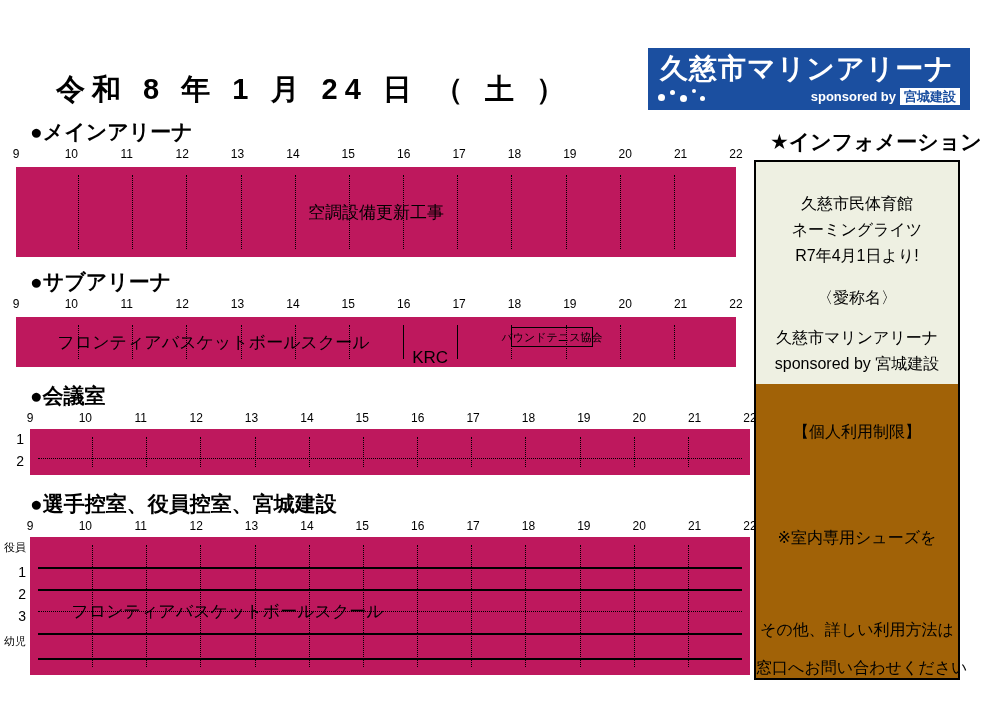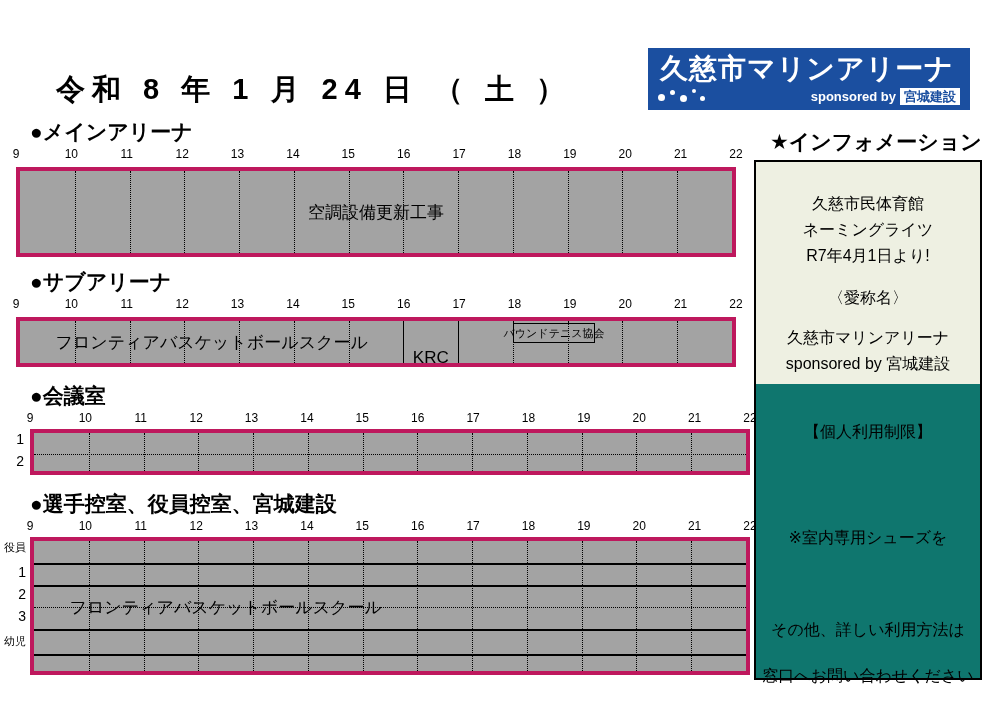--- a/index.html
+++ b/index.html
@@ -108,23 +108,23 @@
   .ruler span {
     position: absolute;
     top: 0;
     transform: translateX(-50%);
     white-space: nowrap;
   }
 
   
   .grid {
     position: absolute;
-    border: 4px solid #be185d;
+    border: 8px solid #be185d;
     box-sizing: border-box;
-    background: #a3a3a3;
+    background: #be185d;
   }
   .vline {
     position: absolute;
     top: 0;
     bottom: 0;
     width: 0;
     border-left: 1px solid #000000;
   }
   .vline.dotted {
     border-left: 1px dotted #000000;
@@ -167,25 +167,25 @@
     left: 770px;
     top: 128px;
     font-size: 21px;
     font-weight: bold;
     white-space: nowrap;
   }
   .info-box {
     position: absolute;
     left: 754px;
     top: 160px;
-    width: 228px;
+    width: 206px;
     height: 520px;
     border: 2px solid #000000;
     box-sizing: border-box;
-    background: #0f766e;
+    background: #a16207;
   }
   .info-shade {
     position: absolute;
     left: 0;
     top: 0;
     width: 100%;
     height: 222px;
     background: #eef0e2;
   }
   .info-line {
@@ -280,21 +280,21 @@
       <div class="vline" style="left: 53.8462%;"></div>
       <div class="vline dotted" style="left: 61.5385%;"></div>
       <div class="vline dotted" style="left: 69.2308%;"></div>
       <div class="vline dotted" style="left: 76.9231%;"></div>
       <div class="vline dotted" style="left: 84.6154%;"></div>
       <div class="vline dotted" style="left: 92.3077%;"></div>
       <div class="vline" style="left: 53.8462%;"></div>
       <div class="vline" style="left: 61.5385%;"></div>
     </div>
 
-  <div class="sec-title" style="left:30px; top:382px;">●会議室</div>
+  <div class="sec-title" style="left:30px; top:382px;font-family:Liberation Mono, monospace;">●会議室</div>
   <div class="ruler" id="ruler-2" style="left:30px; top:411px; width:720px;">
       <span style="left: 0%;">9</span>
       <span style="left: 7.69231%;">10</span>
       <span style="left: 15.3846%;">11</span>
       <span style="left: 23.0769%;">12</span>
       <span style="left: 30.7692%;">13</span>
       <span style="left: 38.4615%;">14</span>
       <span style="left: 46.1538%;">15</span>
       <span style="left: 53.8462%;">16</span>
       <span style="left: 61.5385%;">17</span>
@@ -372,16 +372,16 @@
     <div class="info-shade"></div>
     <div class="info-line" style="top:32px;">久慈市民体育館</div>
     <div class="info-line" style="top:58px;">ネーミングライツ</div>
     <div class="info-line" style="top:84px;">R7年4月1日より!</div>
     <div class="info-line" style="top:126px;">〈愛称名〉</div>
     <div class="info-line" style="top:166px;">久慈市マリンアリーナ</div>
     <div class="info-line" style="top:192px;">sponsored by 宮城建設</div>
     <div class="info-line" style="top:260px;">【個人利用制限】</div>
     <div class="info-line" style="top:366px;">※室内専用シューズを</div>
     <div class="info-line" style="top:458px;">その他、詳しい利用方法は</div>
-    <div class="info-line" style="top:496px;margin-top:8px;">窓口へお問い合わせください</div>
+    <div class="info-line" style="top:496px;">窓口へお問い合わせください</div>
   </div>
 
 </div>
 
 </body></html>

